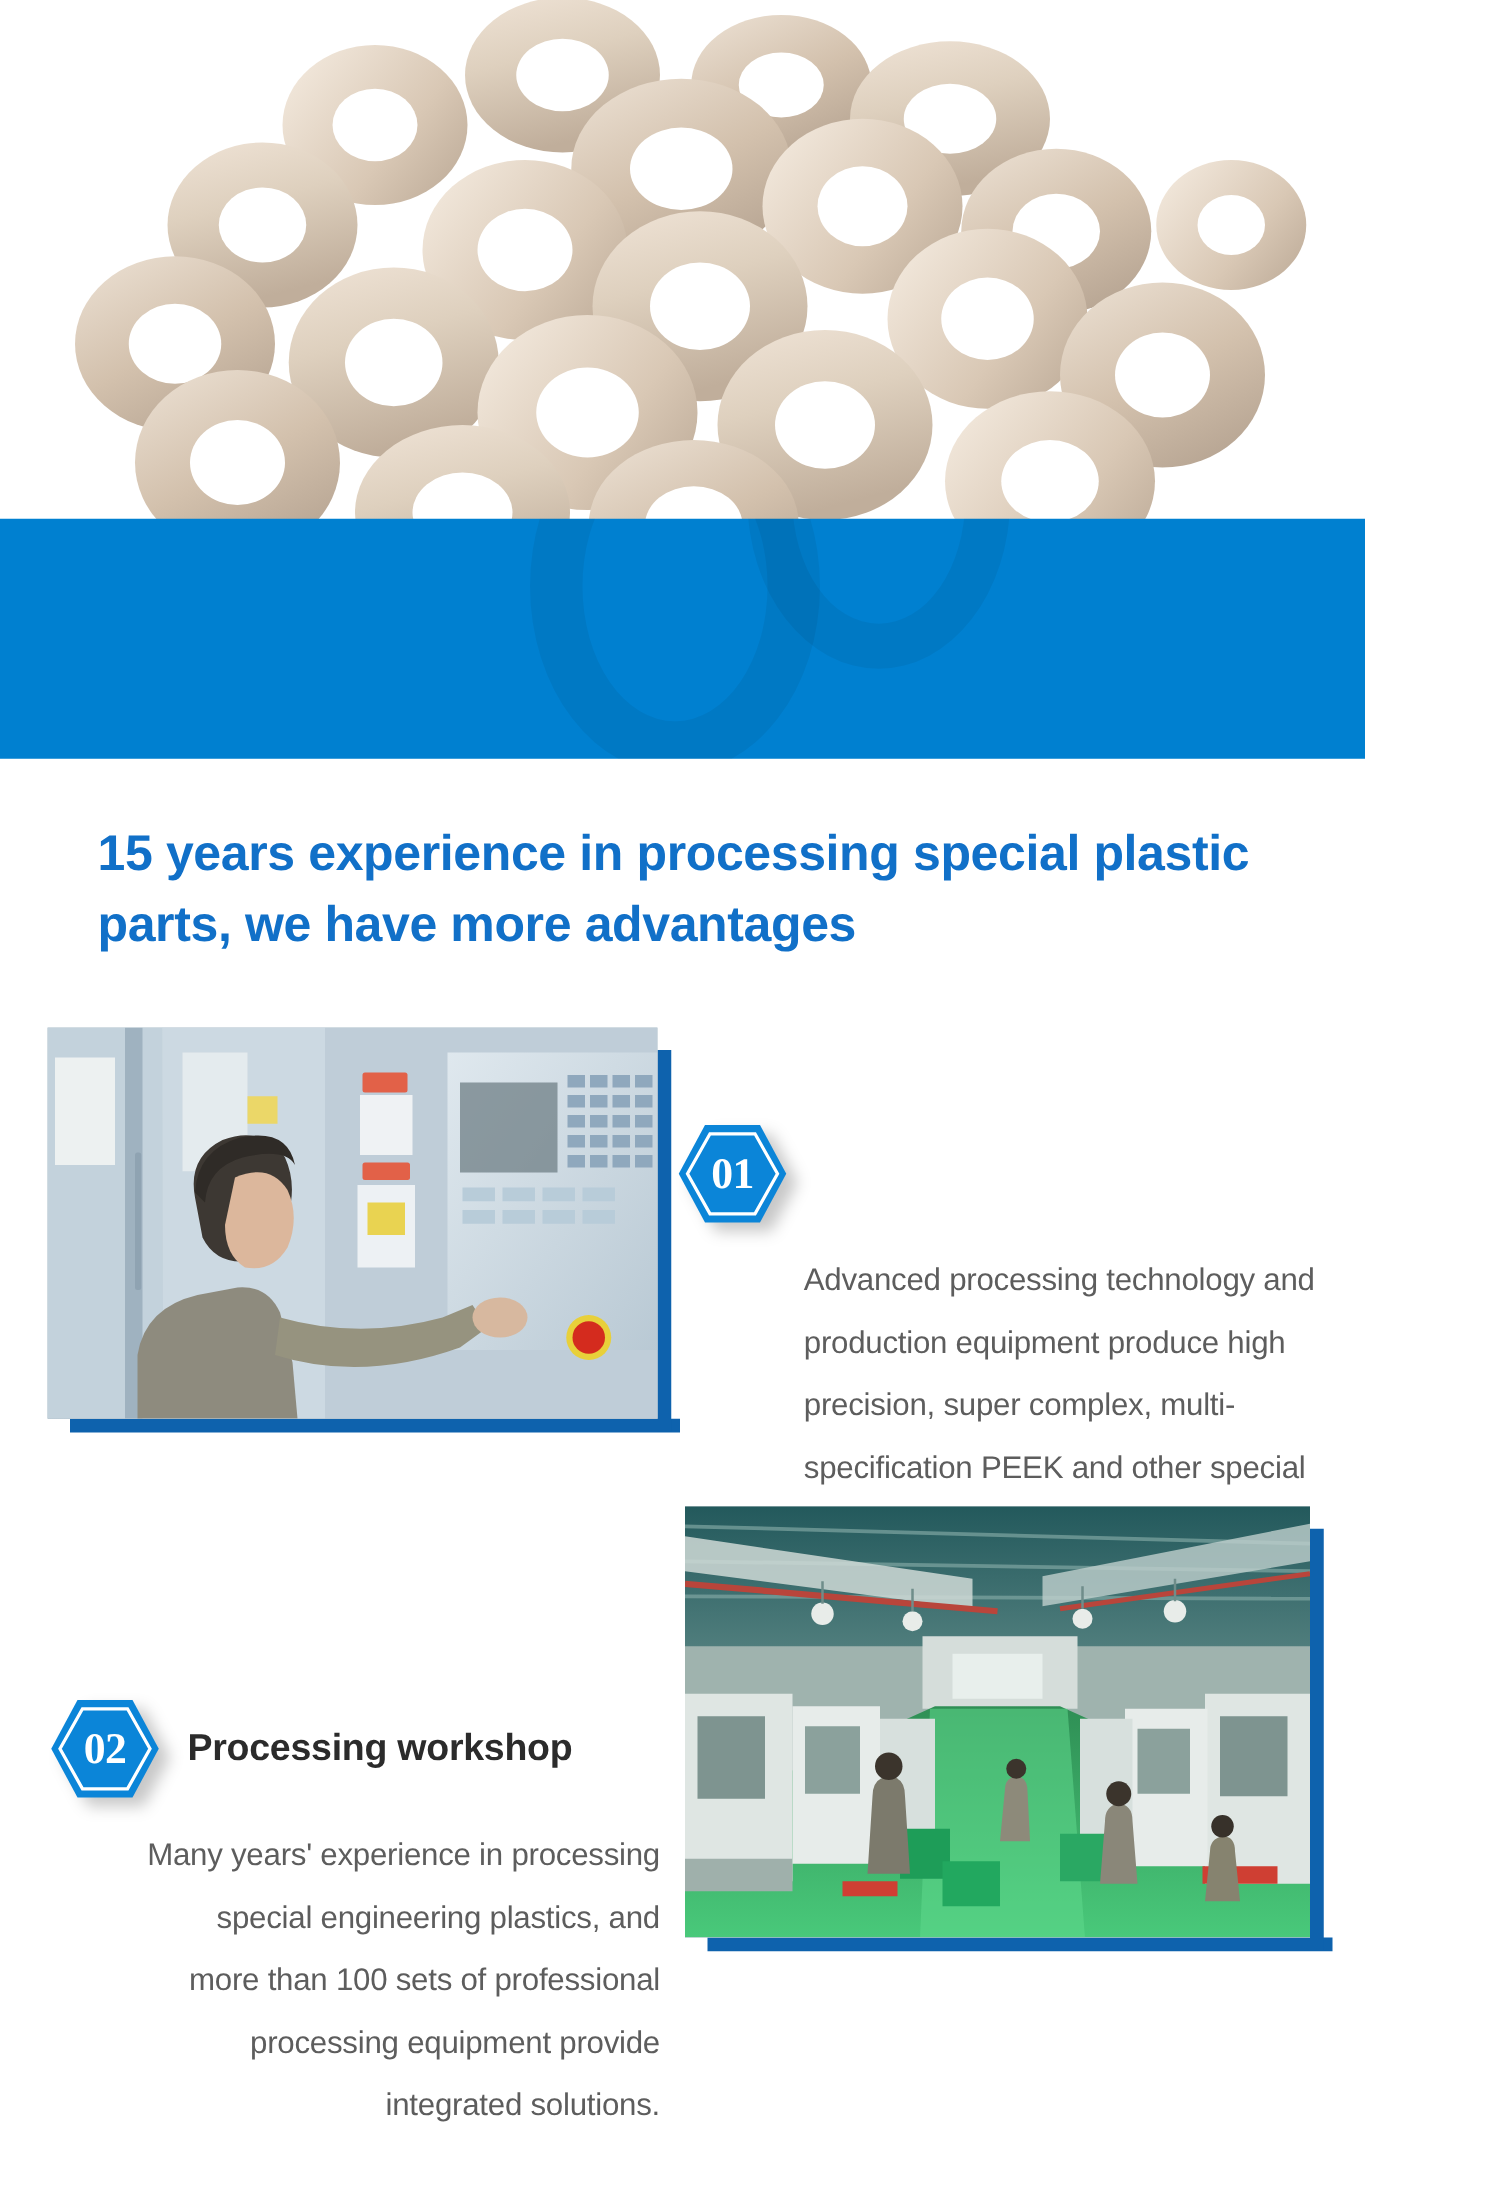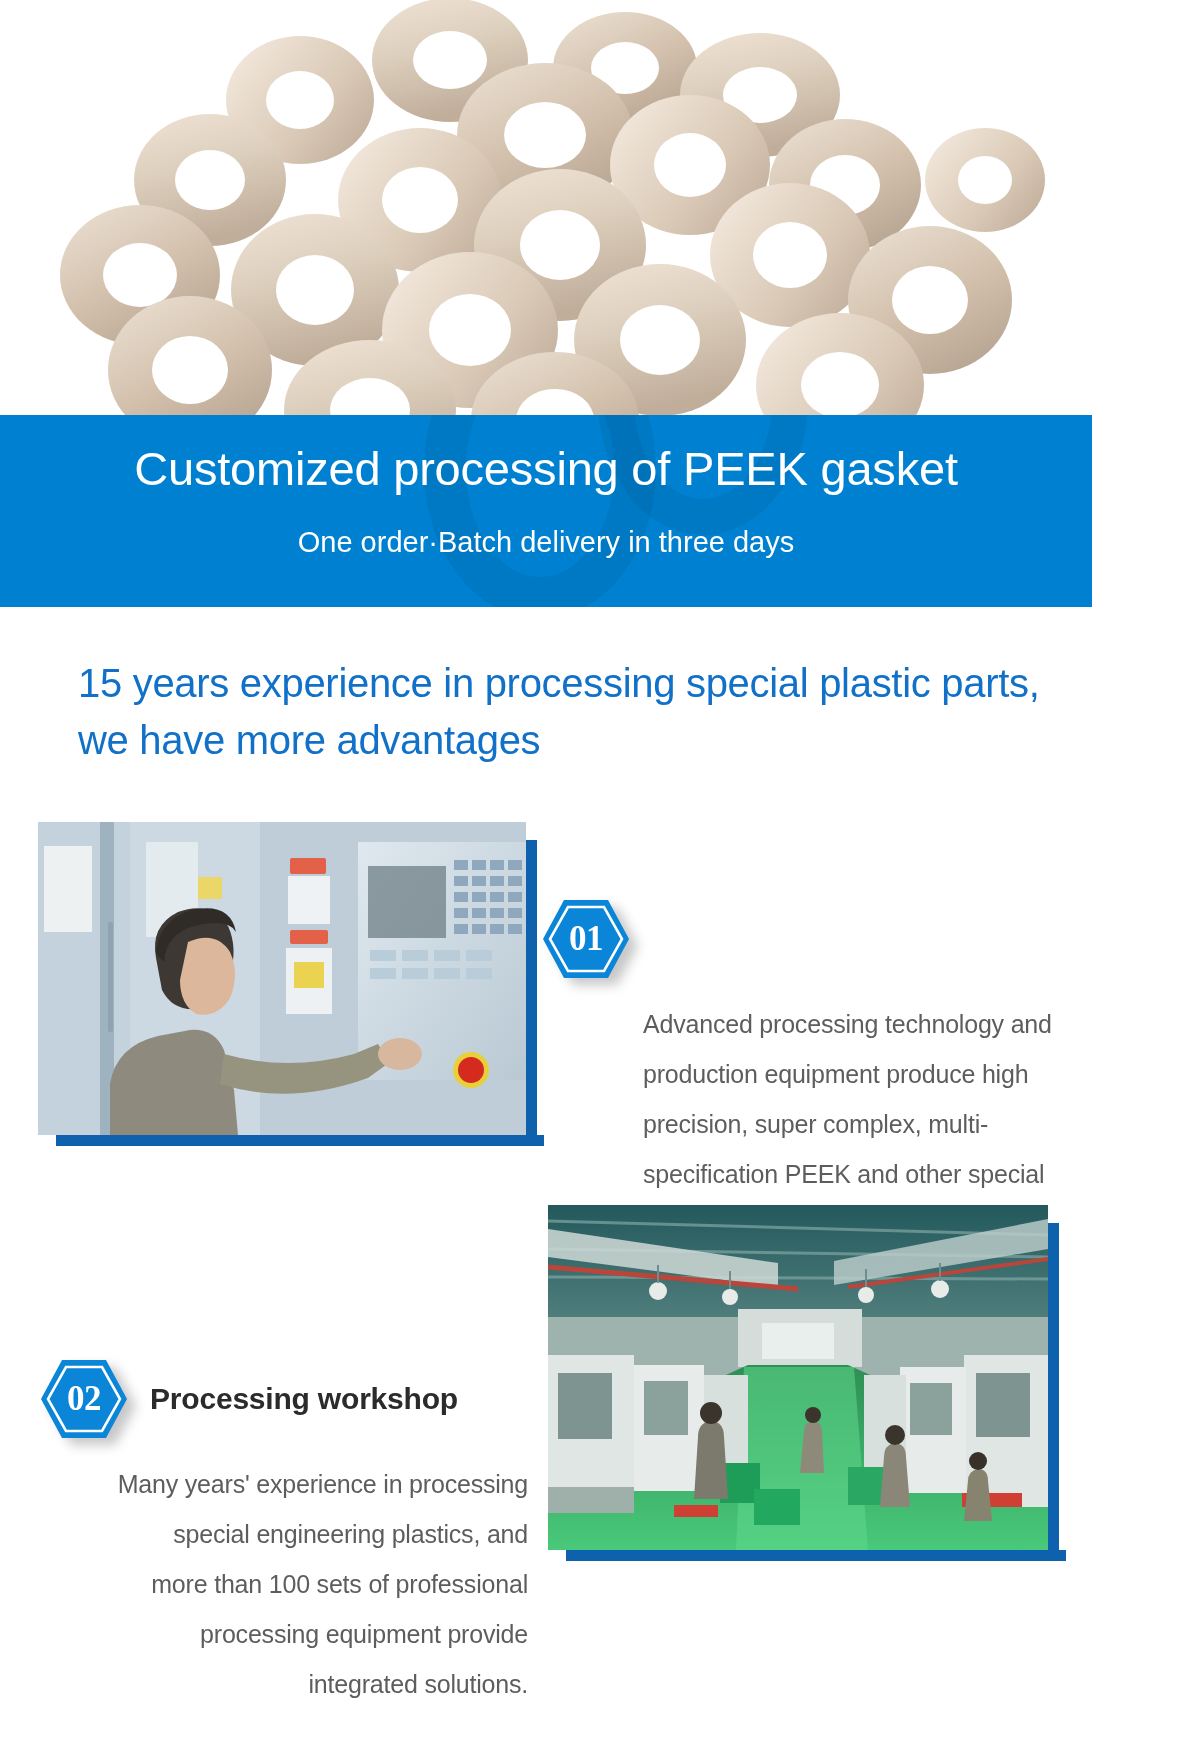--- a/index.html
+++ b/index.html
@@ -82,21 +82,21 @@
   }
 
   
   .headline {
     position: absolute;
     left: 78px;
     top: 655px;
     width: 990px;
     color: #1170c8;
     font-size: 40px;
-    font-weight: normal;
+    font-weight: bold;
     line-height: 1.42;
     letter-spacing: -0.3px;
   }
 
   
   .feature-row { position: absolute; padding-left: 16px; }
 
   
   .row-01 { left: 0; top: 822px; width: 1092px; height: 340px; }
   .row-02 { left: 0; top: 1205px; width: 1092px; height: 545px; }
@@ -267,22 +267,20 @@
         <ellipse cx="555" cy="420" rx="39" ry="31" fill="#ffffff"></ellipse>
         <ellipse cx="985" cy="180" rx="60" ry="52" fill="url(#ringGrad3)"></ellipse>
         <ellipse cx="985" cy="180" rx="27" ry="24" fill="#ffffff"></ellipse>
       </g>
     </svg>
   </div>
 
   <div class="banner">
     <div class="banner-watermark"></div>
     <div class="banner-watermark two"></div>
-    <div class="banner-title">Customized processing of PEEK gasket</div>
-    <div class="banner-subtitle">One order·Batch delivery in three days</div>
   </div>
 
   <h2 class="headline">15 years experience in processing special plastic parts, we have more advantages</h2>
 
   <div class="feature-row row-01">
 
     <div class="photo-frame photo-01">
       <div class="frame-bar"></div>
       <div class="frame-right"></div>
       <div class="photo">

